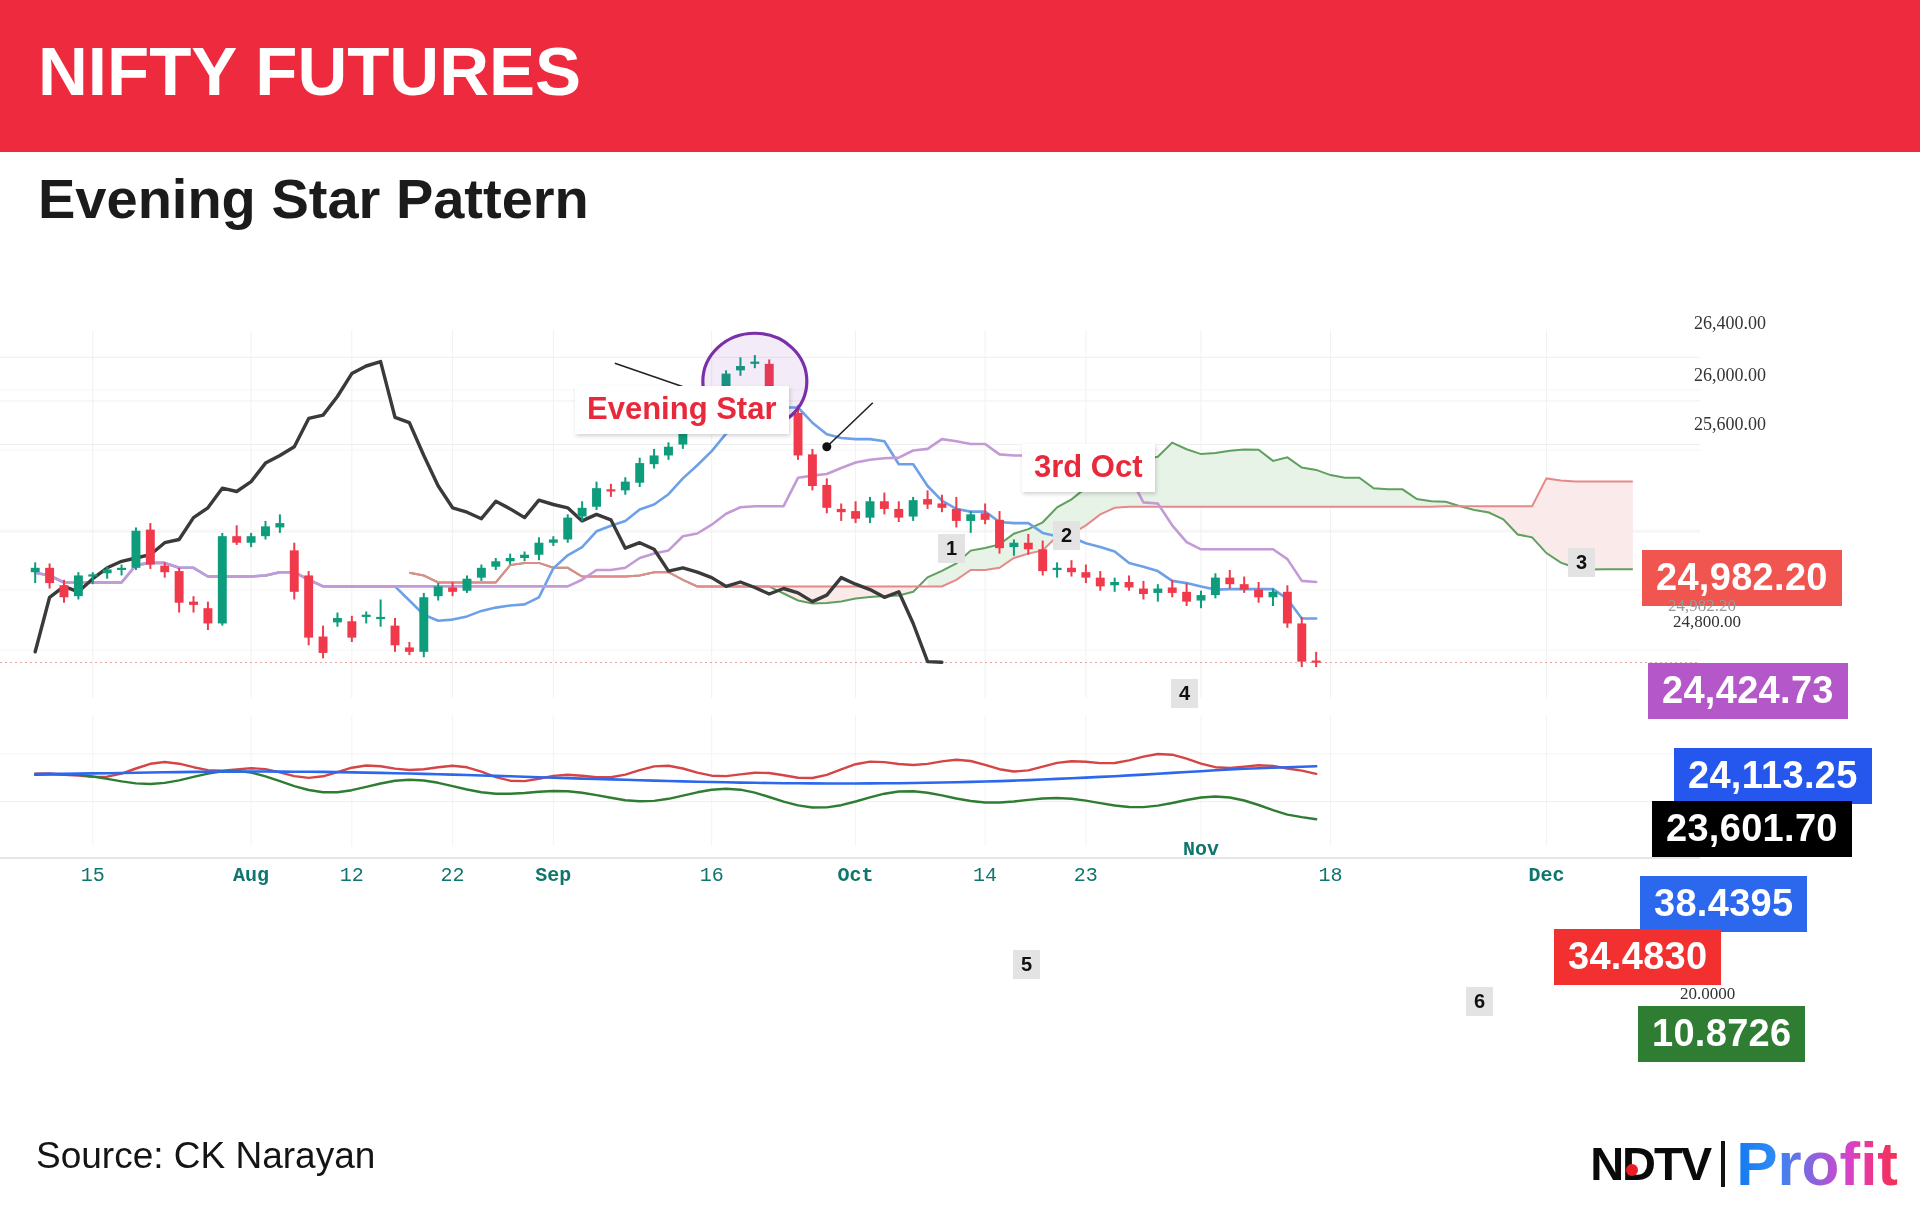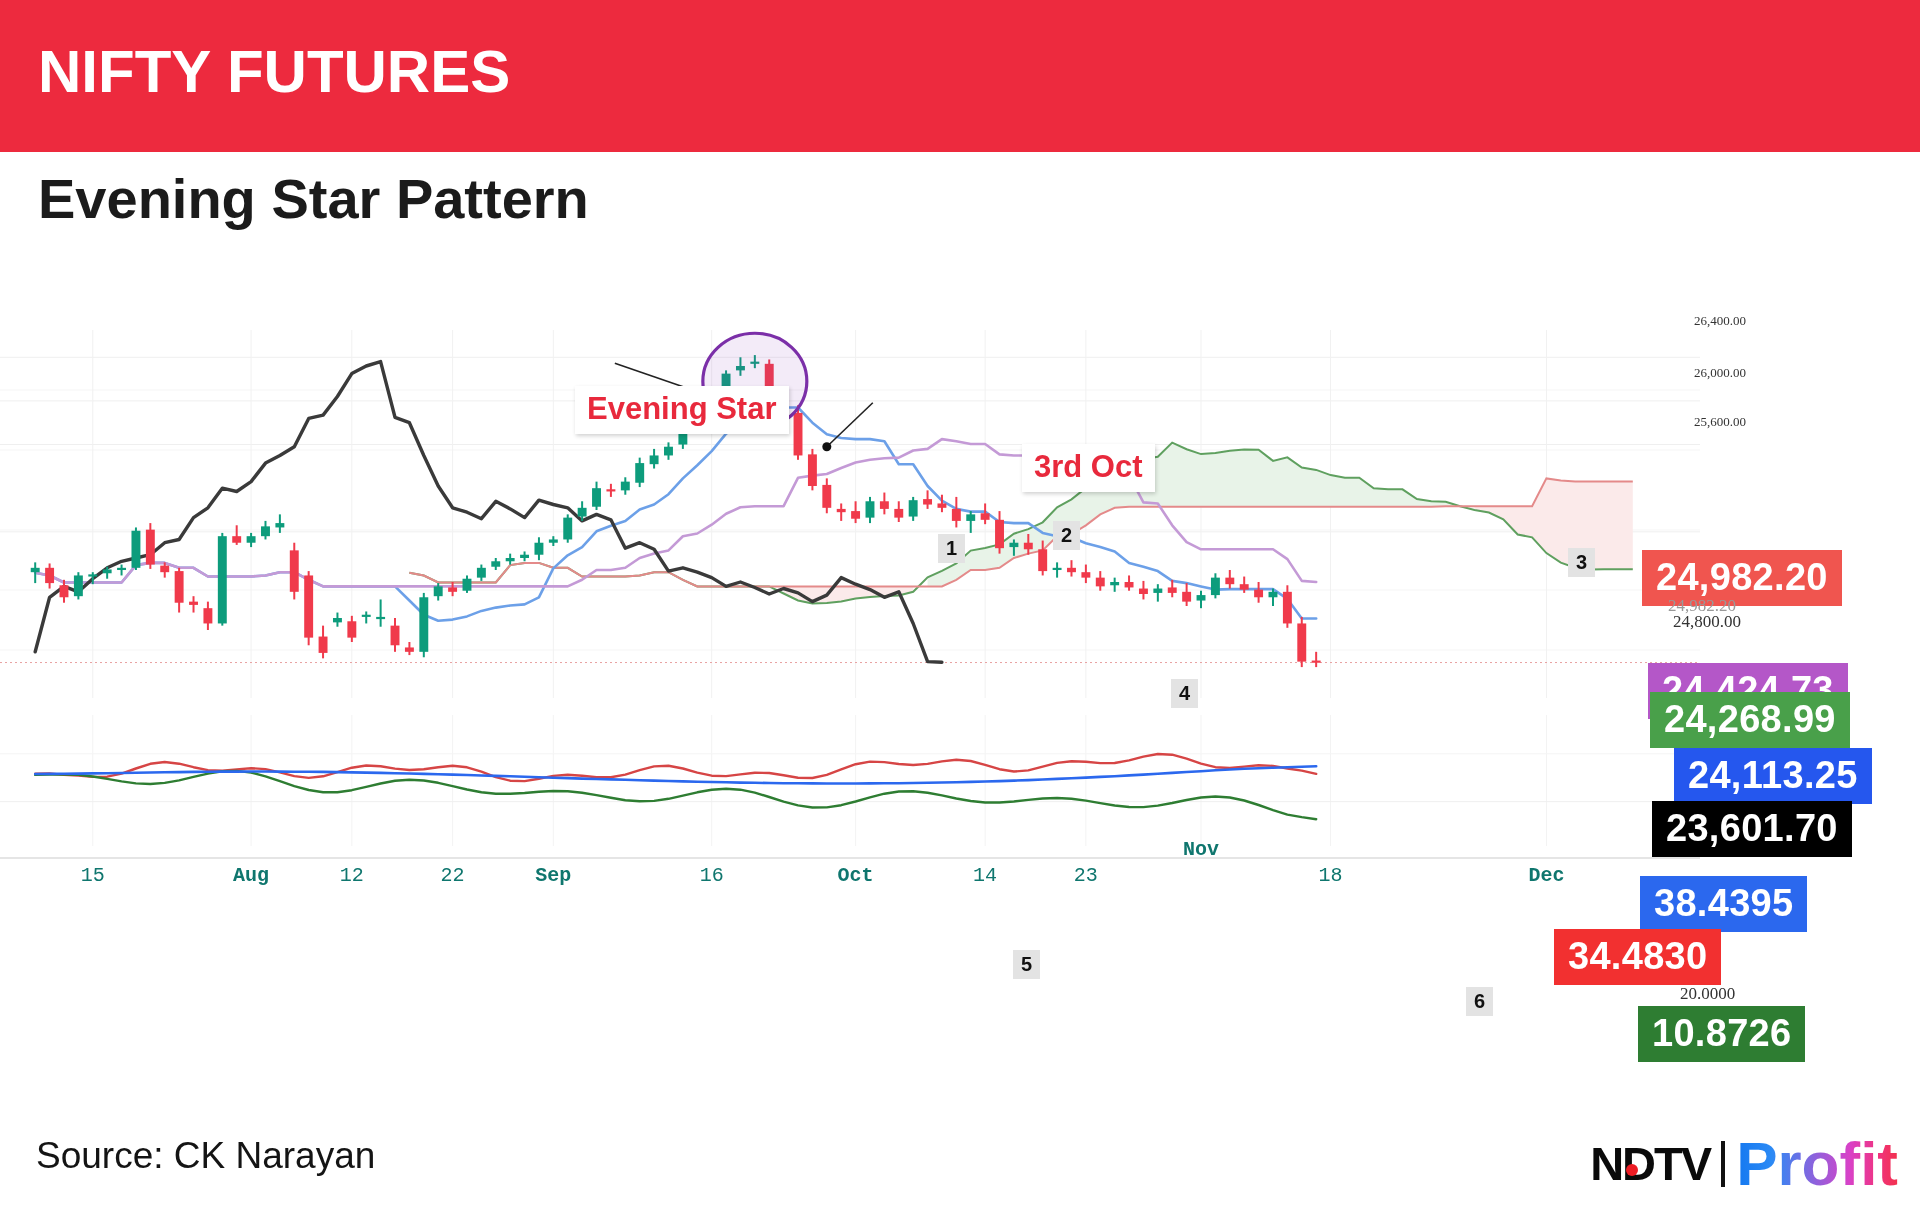--- a/index.html
+++ b/index.html
@@ -11,21 +11,21 @@
   }
   #root { position: relative; width: 1920px; height: 1231px; background:#fff; }
 
   
   .header-band {
     position: absolute; left: 0; top: 0; width: 1920px; height: 152px;
     background: #ED2A3E;
   }
   .header-title {
     position: absolute; left: 38px; top: 16px;
-    font-size: 60px; font-weight: 700; color: #ffffff;
+    font-size: 69px; font-weight: 700; color: #ffffff;
     letter-spacing: 0px; line-height: 112px;
     font-family: "Liberation Sans", sans-serif;
   }
   .subtitle {
     position: absolute; left: 38px; top: 166px;
     font-size: 56px; font-weight: 700; color: #1b1b1b;
     line-height: 66px;
   }
 
   
@@ -62,21 +62,21 @@
   #plab-1 { left: 1648px; top: 663px; background: #B457C8; }
   #plab-2 { left: 1650px; top: 692px; background: #49A04A; }
   #plab-3 { left: 1650px; top: 748px; background: #2557EE; margin-left: 24px; }
   #plab-4 { left: 1652px; top: 801px; background: #000000; }
   #plab-5 { left: 1640px; top: 876px; background: #2B68EE; }
   #plab-6 { left: 1554px; top: 929px; background: #F23030; }
   #plab-7 { left: 1638px; top: 1006px; background: #2E7D32; }
 
   
   .ytick {
-    position: absolute; color: #333; font-size: 13px;
+    position: absolute; color: #333; font-size: 18px;
     font-family: "Liberation Serif", serif; white-space: nowrap;
   }
   .ytick-small {
     position: absolute; color: #333; font-size: 17px;
     font-family: "Liberation Serif", serif; white-space: nowrap;
   }
 
   
   .marker {
     position: absolute;
@@ -388,21 +388,20 @@
       <div class="xtick bold" style="left: 1201.02px; top: 508px;">Nov</div>
       <div class="xtick" style="left: 1330.55px; top: 534px; text-align: center;">18</div>
       <div class="xtick bold" style="left: 1546.45px; top: 534px;">Dec</div>
     </div>
 
   <div class="annot" id="annot-evening-star">Evening Star</div>
   <div class="annot" id="annot-3rd-oct">3rd Oct</div>
 
   <div class="pricelab" id="plab-0">24,982.20</div>
   <div class="pricelab" id="plab-1">24,424.73</div>
-  <div class="pricelab" id="plab-2">24,268.99</div>
   <div class="pricelab" id="plab-3">24,113.25</div>
   <div class="pricelab" id="plab-4">23,601.70</div>
   <div class="pricelab" id="plab-5">38.4395</div>
   <div class="pricelab" id="plab-6">34.4830</div>
   <div class="pricelab" id="plab-7">10.8726</div>
 
   <div class="ytick-small" style="left:1668px; top:596px; color:#999;">24,982.20</div>
 
   <div class="ytick" style="left:1694px; top:313px;"><span>26,400.00</span></div>
   <div class="ytick" style="left:1694px; top:365px;"><span>26,000.00</span></div>

